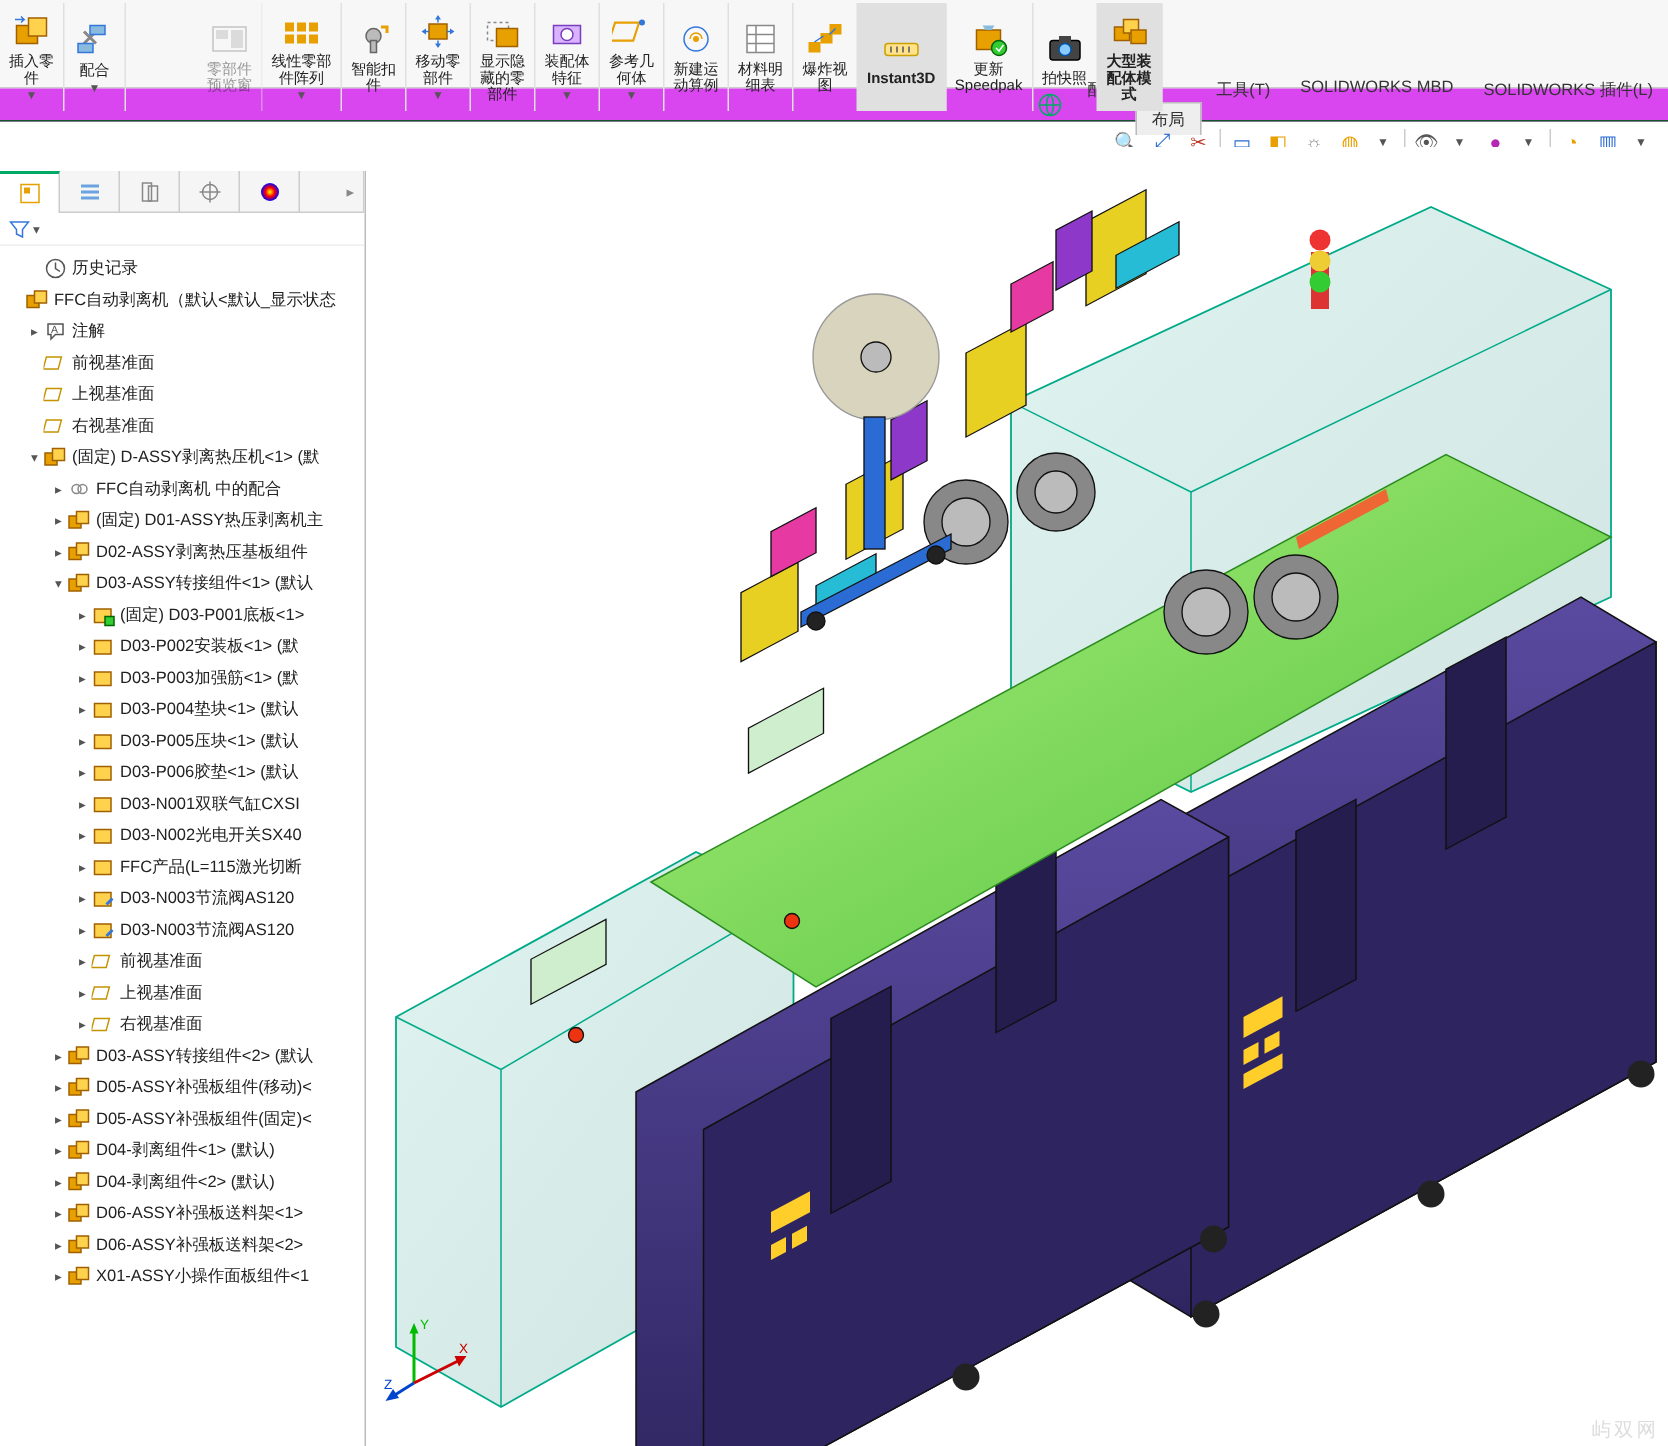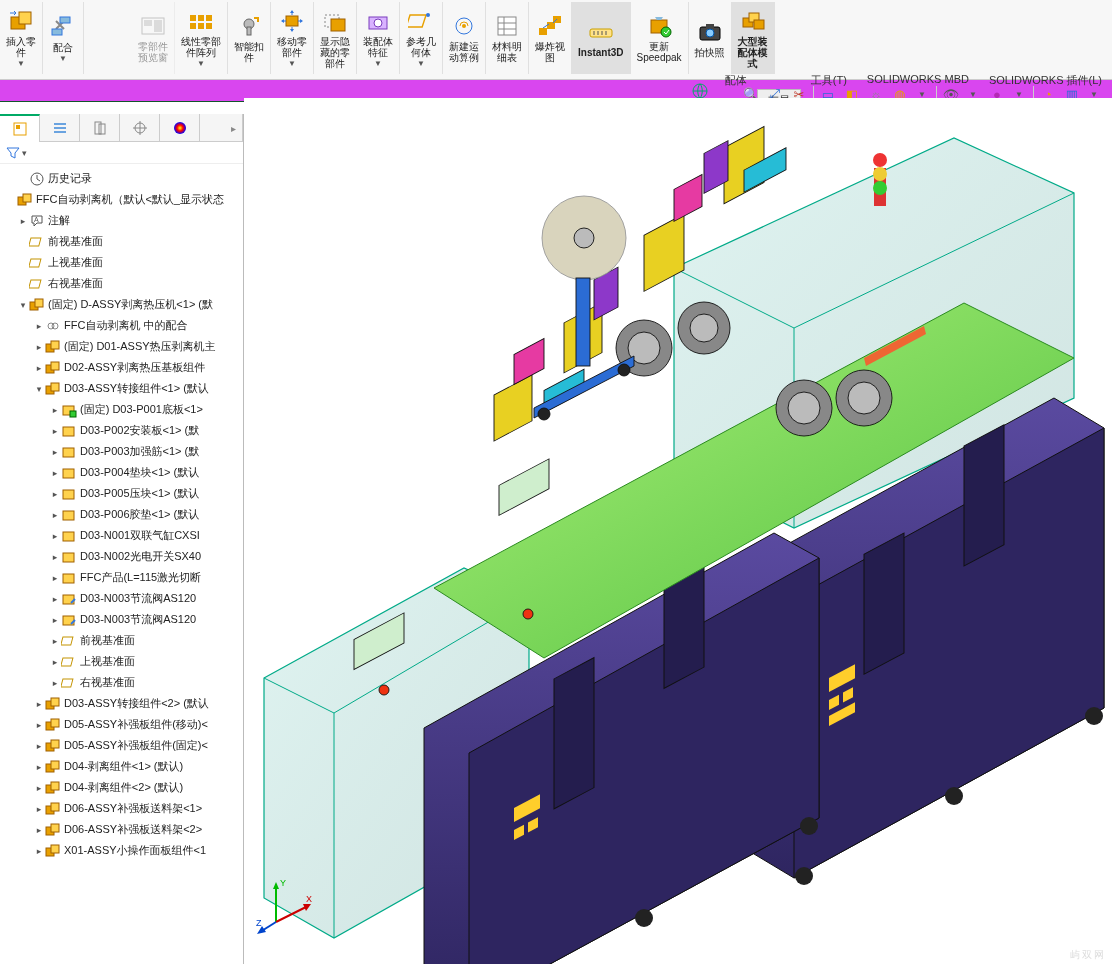--- a/index.html
+++ b/index.html
@@ -1,19 +1,19 @@
 <!DOCTYPE html>
 <html><head>
 <meta charset="utf-8">
 <style>
 * { margin:0; padding:0; box-sizing:border-box; font-family:"Microsoft YaHei","Segoe UI",sans-serif; }
 body { width:1112px; height:964px; overflow:hidden; background:#fff; position:relative; }
 
 
-.ribbon { height:80px; background:#f7f7f7; border-bottom:1px solid #ccc; display:flex; align-items:flex-start; padding-top:2px; }
+.ribbon { height:59px; background:#f7f7f7; border-bottom:1px solid #ccc; display:flex; align-items:flex-start; padding-top:2px; }
 .ribbon-group { display:flex; flex-direction:column; align-items:center; justify-content:center; padding:2px 6px; height:72px; border-right:1px solid #e0e0e0; cursor:pointer; position:relative; }
 .ribbon-group.disabled { opacity:.45;margin-left:48px; }
 .ribbon-group.active { background:#e0e0e0;font-weight:bold; }
 .rb-icon { width:28px; height:26px; display:flex; align-items:center; justify-content:center; }
 .rb-label { font-size:10px; line-height:11px; text-align:center; color:#222; margin-top:2px; white-space:pre; }
 .rb-drop { font-size:8px; color:#555; margin-top:1px; }
 
 
 .subtabs { height:22px; background:#d946ef; border-bottom:1px solid #14532d; display:flex; align-items:center; padding-left:2px;justify-content:flex-end; }
 .subtab { font-size:11px; padding:3px 10px; color:#333; cursor:pointer; }
@@ -36,21 +36,21 @@
 .fm-tab.on { background:#fff; border-top:2px solid #0a6; }
 .fm-filter { height:22px; border-bottom:1px solid #eee; display:flex; align-items:center; padding-left:6px; }
 .fm-tree { overflow-y:auto; height:calc(100% - 50px); padding:4px 2px; }
 .node { display:flex; align-items:center; height:21px; padding-left:4px; cursor:pointer; white-space:nowrap; overflow:hidden; }
 .exp { width:10px; font-size:9px; color:#555; text-align:center; }
 .nic { width:18px; height:18px; margin-right:2px; display:flex; align-items:center; justify-content:center; flex-shrink:0; }
 .in1 { padding-left:16px; } .in2 { padding-left:32px; } .in3 { padding-left:48px; }
 
 
 .triad { position:absolute; left:256px; bottom:30px; width:60px; height:60px; }
-.watermark { position:absolute; right:6px; bottom:2px; font-size:10px; color:#ddd; font-family:sans-serif; letter-spacing:2px; }
+.watermark { position:absolute; right:6px; bottom:2px; font-size:13px; color:#ddd; font-family:sans-serif; letter-spacing:2px; }
 
 
 svg { display:block; }
 </style>
 </head>
 <body>
 
 <div class="ribbon" id="ribbon">
     <div class="ribbon-group">
       <span class="rb-icon">

